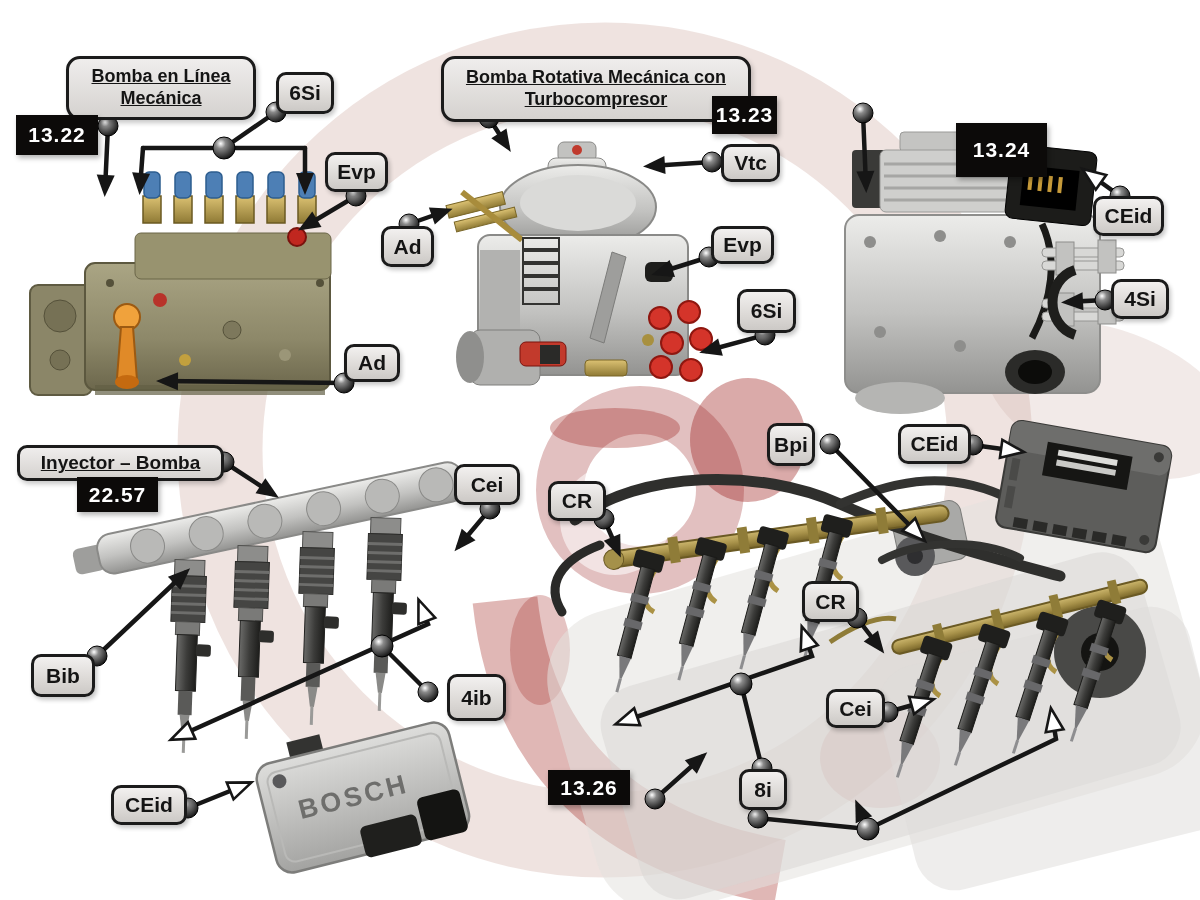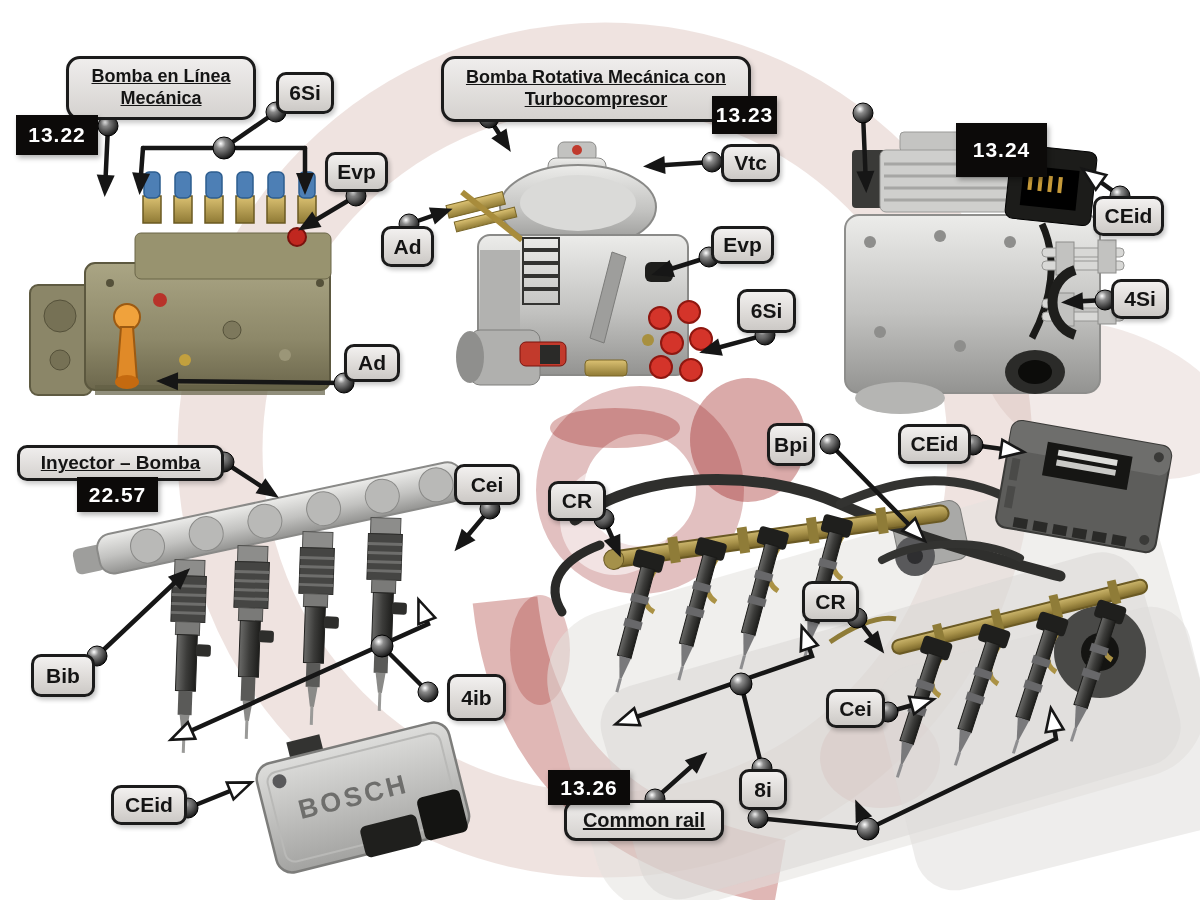--- a/index.html
+++ b/index.html
@@ -402,15 +402,14 @@
 <div class="lbl tag" style="left:447px;top:674px;width:59px;height:47px;">4ib</div>
 <div class="lbl tag" style="left:111px;top:785px;width:76px;height:40px;">CEid</div>
 
 <div class="lbl tag" style="left:767px;top:423px;width:48px;height:43px;">Bpi</div>
 <div class="lbl tag" style="left:898px;top:424px;width:73px;height:40px;">CEid</div>
 <div class="lbl tag" style="left:548px;top:481px;width:58px;height:40px;">CR</div>
 <div class="lbl tag" style="left:802px;top:581px;width:57px;height:41px;">CR</div>
 <div class="lbl tag" style="left:826px;top:689px;width:59px;height:39px;">Cei</div>
 <div class="lbl tag" style="left:739px;top:769px;width:48px;height:41px;">8i</div>
 <div class="lbl num" style="left:548px;top:770px;width:82px;height:35px;">13.26</div>
-<div class="lbl titlebox" style="left:564px;top:800px;width:160px;height:41px;border-radius:12px;font-size:20px;">Common rail</div>
 
 </div>
 
 </body></html>

